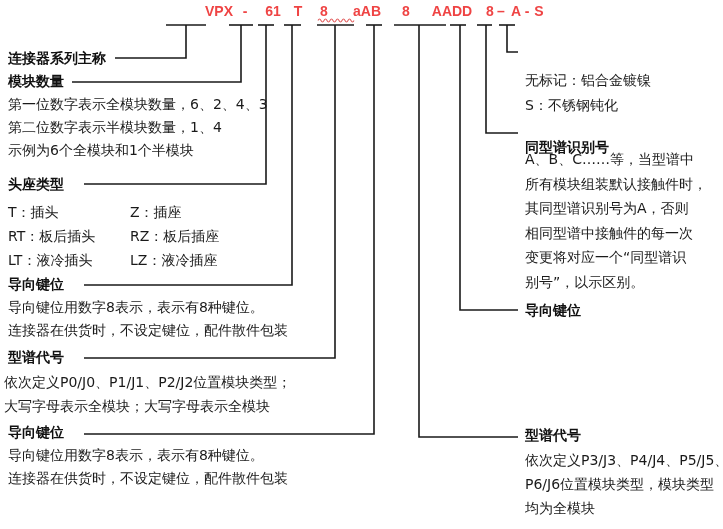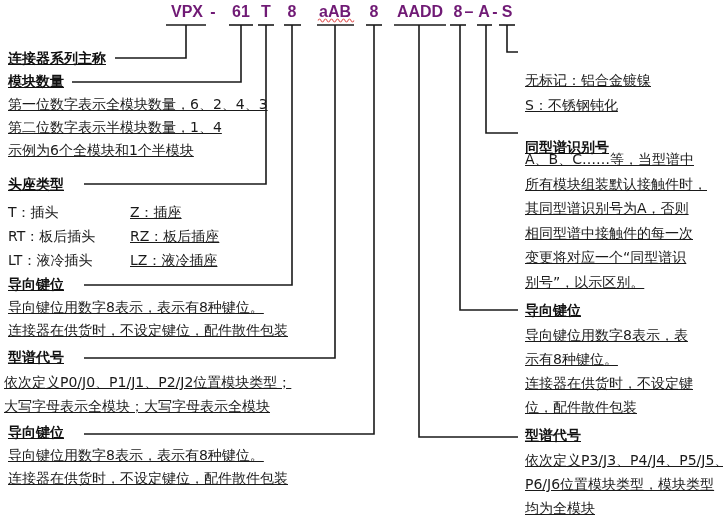--- a/index.html
+++ b/index.html
@@ -1,23 +1,23 @@
 <!DOCTYPE html>
 <html><head>
 <meta charset="utf-8">
 <style>
   html,body{margin:0;padding:0;background:#fff;}
   .page{position:relative;width:723px;height:529px;background:#ffffff;overflow:hidden;
         font-family:"DejaVu Sans",sans-serif;color:#1a1a1a;}
   svg.lines{position:absolute;left:0;top:0;width:723px;height:529px;pointer-events:none;}
   
   .tk{position:absolute;top:3px;transform:translateX(-50%);white-space:nowrap;
-      font-family:"Liberation Sans",sans-serif;font-weight:bold;font-size:16px;color:#701a75;}
+      font-family:"Liberation Sans",sans-serif;font-weight:bold;font-size:14px;color:#ef4444;margin-left:32px;}
   
-  .sec{position:absolute;white-space:nowrap;font-size:14px;text-decoration:underline;}
+  .sec{position:absolute;white-space:nowrap;font-size:14px;}
   .hd{font-weight:bold;font-size:14px;color:#111;}
   .lh23 div{line-height:23px;}
   .lh24 div{line-height:24px;}
   .lh245 div{line-height:24.5px;}
   .lh25 div{line-height:25px;}
   .row span.c1{display:inline-block;width:122px;}
 </style>
 </head>
 <body>
 
@@ -116,26 +116,20 @@
   <div class="sec lh245" style="left:525px;top:147px">
     <div>A、B、C……等，当型谱中</div>
     <div>所有模块组装默认接触件时，</div>
     <div>其同型谱识别号为A，否则</div>
     <div>相同型谱中接触件的每一次</div>
     <div>变更将对应一个“同型谱识</div>
     <div>别号”，以示区别。</div>
   </div>
 
   <div class="sec hd" style="left:525px;top:302px">导向键位</div>
-  <div class="sec lh24" style="left:525px;top:323px">
-    <div>导向键位用数字8表示，表</div>
-    <div>示有8种键位。</div>
-    <div>连接器在供货时，不设定键</div>
-    <div>位，配件散件包装</div>
-  </div>
 
   <div class="sec hd" style="left:525px;top:427px">型谱代号</div>
   <div class="sec lh24" style="left:525px;top:448px">
     <div>依次定义P3/J3、P4/J4、P5/J5、</div>
     <div>P6/J6位置模块类型，模块类型</div>
     <div>均为全模块</div>
   </div>
 
 </div>
 

